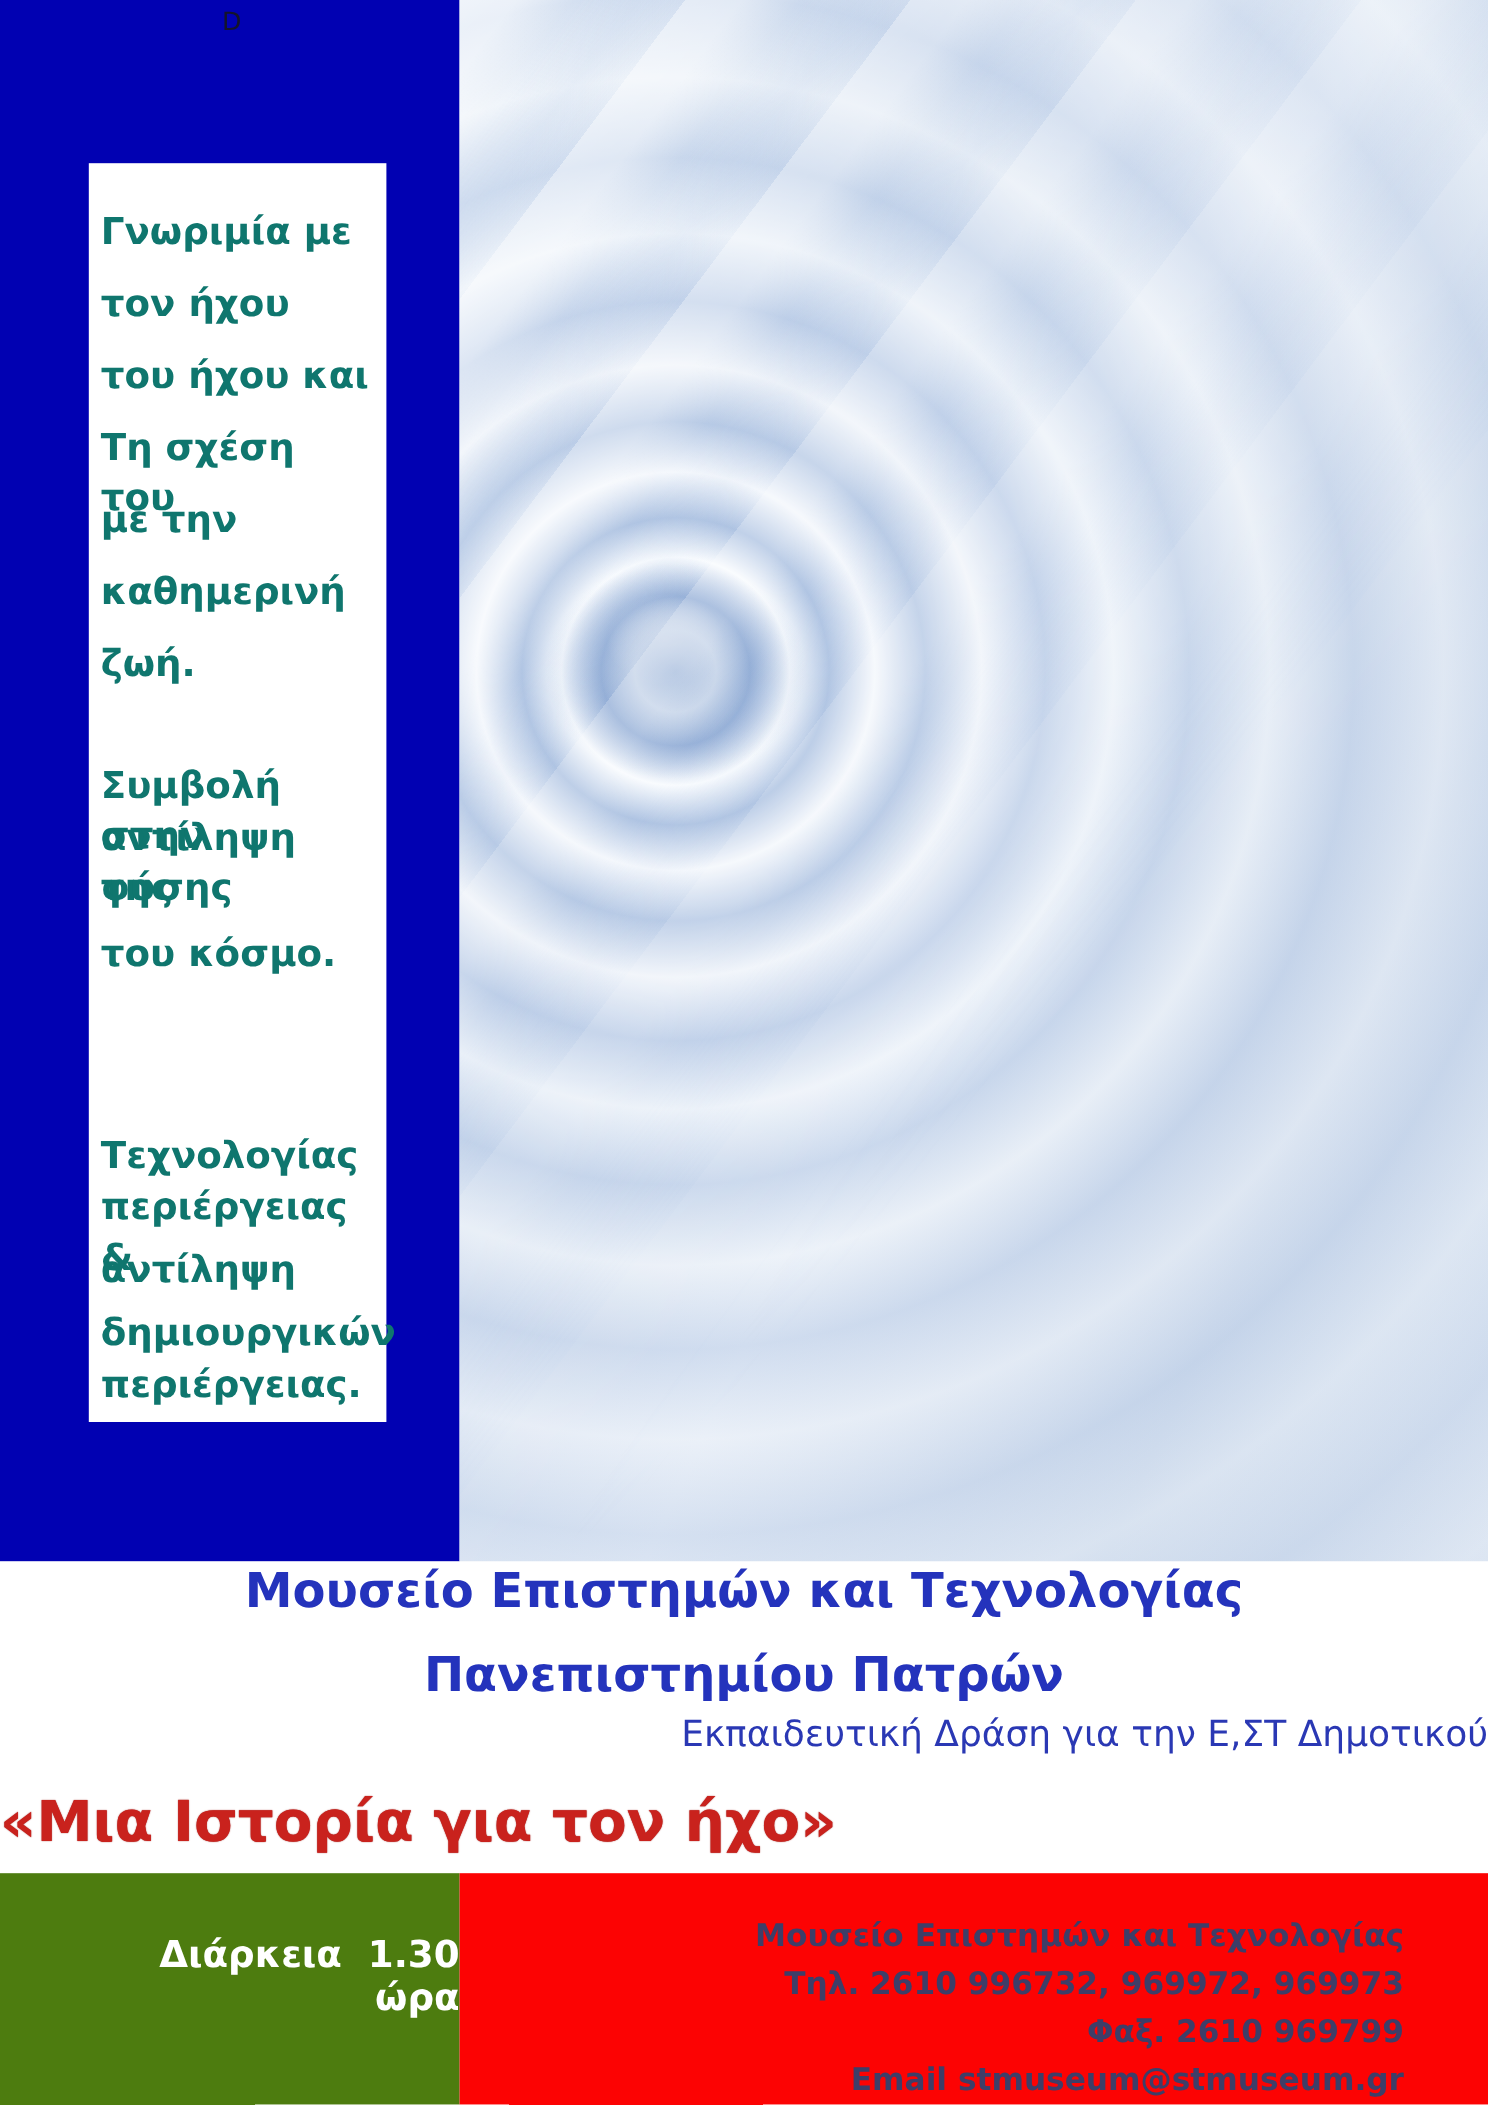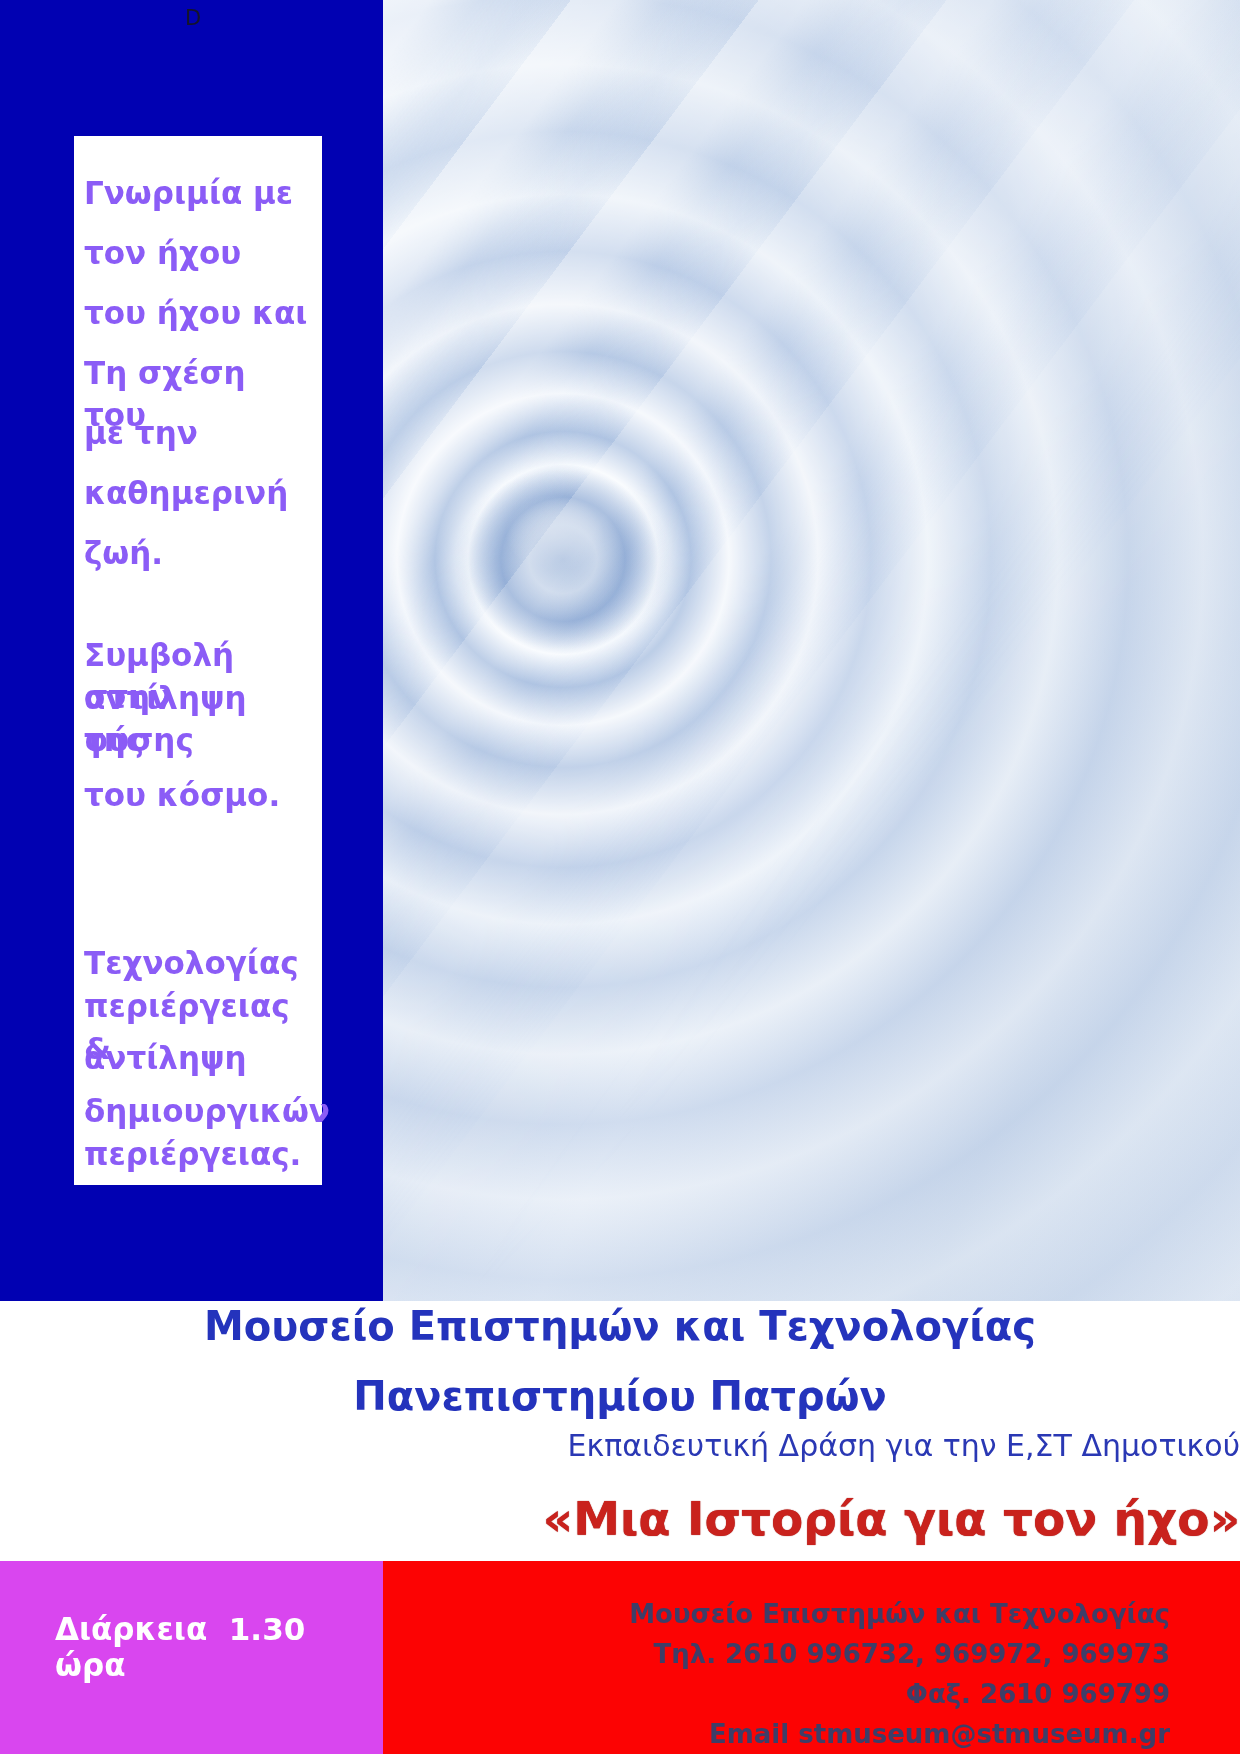--- a/index.html
+++ b/index.html
@@ -6,21 +6,21 @@
   .page{
     position:relative;width:1240px;height:1754px;overflow:hidden;
     background:#ffffff;font-family:"DejaVu Sans","Liberation Sans",sans-serif;
   }
   
   .left-band{position:absolute;left:0;top:0;width:383px;height:1301px;background:#0101B2;}
   .top-letter{position:absolute;left:185px;top:6px;font-size:21px;color:#14142a;font-weight:400;}
   .intro-box{position:absolute;left:74px;top:136px;width:248px;height:1049px;background:#ffffff;}
   .intro-line{
     position:absolute;left:10px;width:232px;font-weight:bold;font-size:31px;
-    color:#8b5cf6;white-space:pre-wrap;letter-spacing:0px;line-height:42px;
+    color:#0f766e;white-space:pre-wrap;letter-spacing:0px;line-height:42px;
   }
   
   .water{
     position:absolute;left:383px;top:0;width:857px;height:1301px;
     background:
       radial-gradient(circle at 21% 43%,
         rgba(150,176,216,0.00) 0px,
         rgba(247,250,253,0.95) 34px,
         rgba(143,171,214,0.70) 62px,
         rgba(251,253,255,0.95) 95px,
@@ -62,26 +62,26 @@
     position:absolute;left:0;width:1240px;text-align:center;
     font-weight:bold;font-size:40px;color:#2433BC;line-height:52px;
   }
   .museum-line1{top:1300px;}
   .museum-line2{top:1370px;}
   .subtitle{
     position:absolute;left:0;top:1426px;width:1240px;text-align:right;
     font-weight:400;font-size:30px;color:#2A38B4;line-height:40px;
   }
   .event-title{
-    position:absolute;left:0;top:1490px;width:1240px;text-align:right;
+    position:absolute;left:0;top:1490px;width:1240px;text-align:left;
     font-weight:bold;font-size:47px;color:#C9221D;line-height:58px;
     text-shadow:0 0 1px #941713;
   }
   
-  .footer-blue{position:absolute;left:0;top:1561px;width:383px;height:193px;background:#d946ef;}
+  .footer-blue{position:absolute;left:0;top:1561px;width:383px;height:193px;background:#4d7c0f;text-align:right;}
   .duration{
     position:absolute;left:55px;top:50px;font-weight:bold;font-size:31px;color:#ffffff;
     white-space:pre-wrap;
   }
   .footer-red{position:absolute;left:383px;top:1561px;width:857px;height:193px;background:#FC0303;}
   .contact-line{
     position:absolute;right:70px;width:700px;text-align:right;
     font-weight:bold;font-size:26px;color:#3E3E68;line-height:34px;
   }
   .c0{top:36px;} .c1{top:76px;} .c2{top:116px;} .c3{top:156px;}

